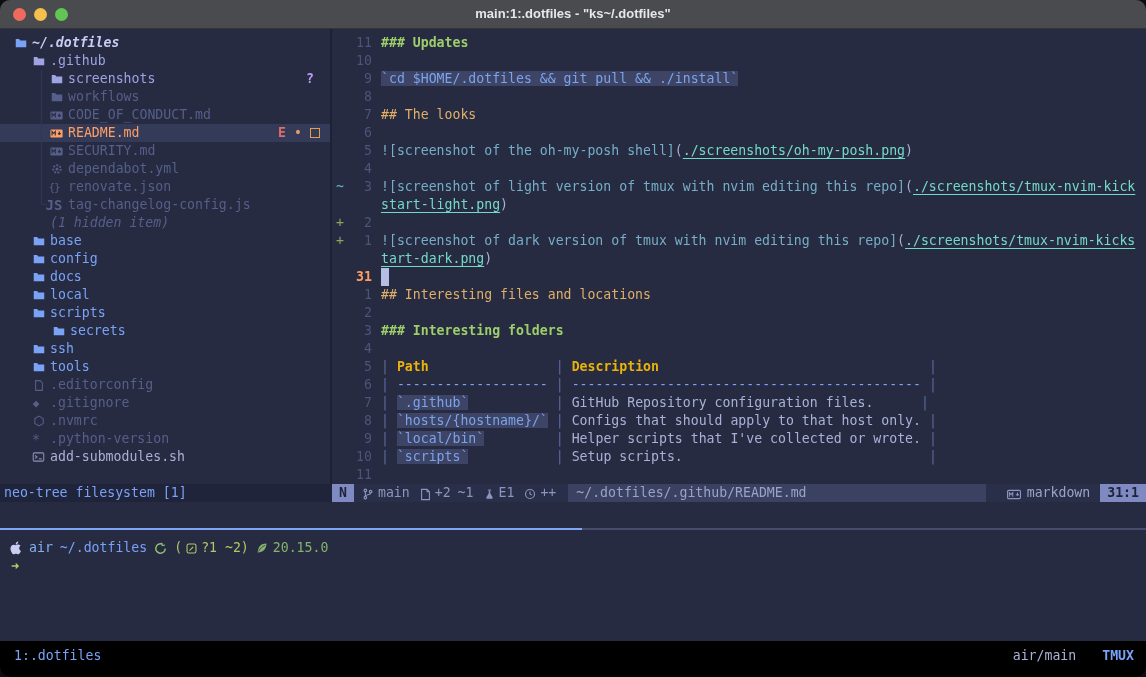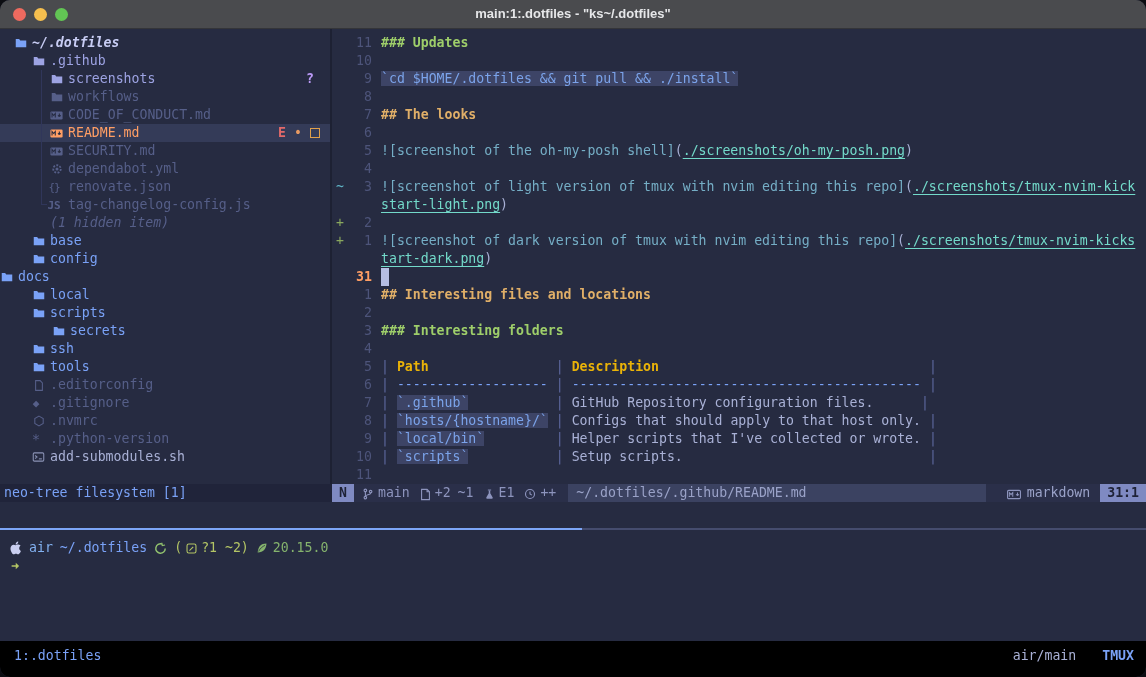--- a/index.html
+++ b/index.html
@@ -38,21 +38,21 @@
   .gv.last{height:9px}
   .gv.last::after{content:"";position:absolute;top:8px;left:0;width:6px;height:1px;background:#30365a;}
   
   .editor{flex:1;padding-top:5px;overflow:hidden;}
   .erow{height:18px;display:flex;white-space:pre;}
   .g-sign{width:16px;padding-left:4px;flex:none;box-sizing:border-box;}
   .sg-add{color:#8aa85e}.sg-chg{color:#5fb3c5}
   .g-num{width:24px;flex:none;text-align:right;color:#4d547a;}
   .g-num.cur{color:#ff9e64;font-weight:bold;}
   .econtent{margin-left:9px;white-space:pre;}
-  .s-h2{color:#e0af68;font-weight:bold}
+  .s-h2{color:#e0af68;font-weight:normal}
   .s-h3{color:#9ece6a;font-weight:bold}
   .s-codeline,.s-code{background:#3d4466;color:#7ba3ea}
   .s-img{color:#75aec6}
   .s-paren{color:#a9b1d6}
   .s-link{color:#73daca;text-decoration:underline;text-underline-offset:3px}
   .s-pipe{color:#5d679e}
   .s-plain{color:#a9b1d6}
   .s-th{color:#eab308;font-weight:bold}
   .s-dash{color:#7aa2f7}
   .s-text{color:#a9b1d6}
@@ -130,29 +130,29 @@
             <div class="trow" style="padding-left: 50px;"><span class="gv"></span><span class="ic"><svg width="13" height="13" viewBox="0 0 16 16">
                   <rect x="0.5" y="3" width="15" height="10" rx="1.5" fill="#565f89"></rect>
                   <path d="M2.5 10.5V5.5l2 2.5 2-2.5v5" stroke="#262b41" stroke-width="1.3" fill="none"></path>
                   <path d="M11.5 5.5v4m0 0l-1.7-1.7m1.7 1.7l1.7-1.7" stroke="#262b41" stroke-width="1.3" fill="none"></path>
                 </svg></span><span class="lb-dim">SECURITY.md</span></div>
             <div class="trow" style="padding-left: 50px;"><span class="gv"></span><span class="ic"><svg width="12" height="12" viewBox="0 0 16 16">
                   <circle cx="8" cy="8" r="5" fill="none" stroke="#565f89" stroke-width="2.4" stroke-dasharray="2.6 1.8"></circle>
                   <circle cx="8" cy="8" r="2" fill="#565f89"></circle>
                 </svg></span><span class="lb-dim">dependabot.yml</span></div>
             <div class="trow" style="padding-left: 50px;"><span class="gv"></span><span class="ic"><span class="ic txt" style="color:#565f89;letter-spacing:-1px">{}</span></span><span class="lb-dim">renovate.json</span></div>
-            <div class="trow" style="padding-left: 50px;"><span class="gv last"></span><span class="ic"><span class="ic txt" style="color:#565f89;font-size:11px;font-weight:bold">JS</span></span><span class="lb-dim">tag-changelog-config.js</span></div>
+            <div class="trow" style="padding-left: 50px;"><span class="gv last"></span><span class="ic"><span class="ic txt" style="color:#565f89;font-size:14px;font-weight:bold">JS</span></span><span class="lb-dim">tag-changelog-config.js</span></div>
             <div class="trow" style="padding-left: 50px;"><span class="lb-hidden">(1 hidden item)</span></div>
             <div class="trow" style="padding-left: 32px;"><span class="ic"><svg width="12" height="12" viewBox="0 0 16 16">
                   <path d="M1 2.5h4.5L7 4.5h8v9H1z" fill="#7aa2f7"></path>
                 </svg></span><span class="lb-blue">base</span></div>
             <div class="trow" style="padding-left: 32px;"><span class="ic"><svg width="12" height="12" viewBox="0 0 16 16">
                   <path d="M1 2.5h4.5L7 4.5h8v9H1z" fill="#7aa2f7"></path>
                 </svg></span><span class="lb-blue">config</span></div>
-            <div class="trow" style=""><span class="ic"><svg width="12" height="12" viewBox="0 0 16 16">
+            <div class="trow" style="padding-left: 32px;"><span class="ic"><svg width="12" height="12" viewBox="0 0 16 16">
                   <path d="M1 2.5h4.5L7 4.5h8v9H1z" fill="#7aa2f7"></path>
                 </svg></span><span class="lb-blue">docs</span></div>
             <div class="trow" style="padding-left: 32px;"><span class="ic"><svg width="12" height="12" viewBox="0 0 16 16">
                   <path d="M1 2.5h4.5L7 4.5h8v9H1z" fill="#7aa2f7"></path>
                 </svg></span><span class="lb-blue">local</span></div>
             <div class="trow" style="padding-left: 32px;"><span class="ic"><svg width="12" height="12" viewBox="0 0 16 16">
                   <path d="M1 2.5h4.5L7 4.5h8v9H1z" fill="#7aa2f7"></path>
                 </svg></span><span class="lb-blue">scripts</span></div>
             <div class="trow" style="padding-left: 52px;"><span class="ic"><svg width="12" height="12" viewBox="0 0 16 16">
                   <path d="M1 2.5h4.5L7 4.5h8v9H1z" fill="#7aa2f7"></path>

